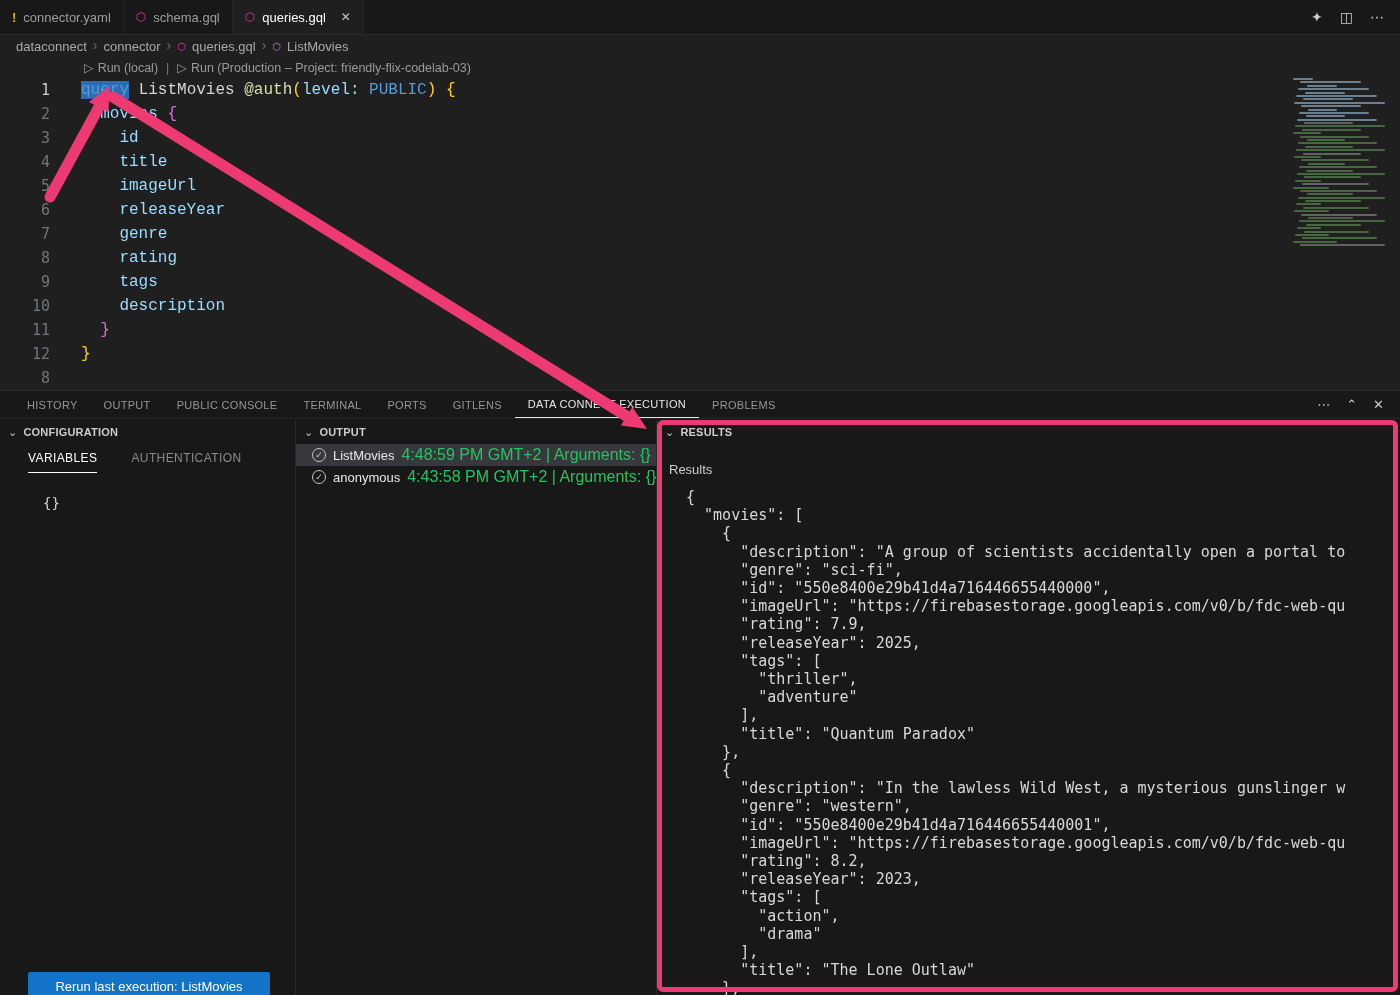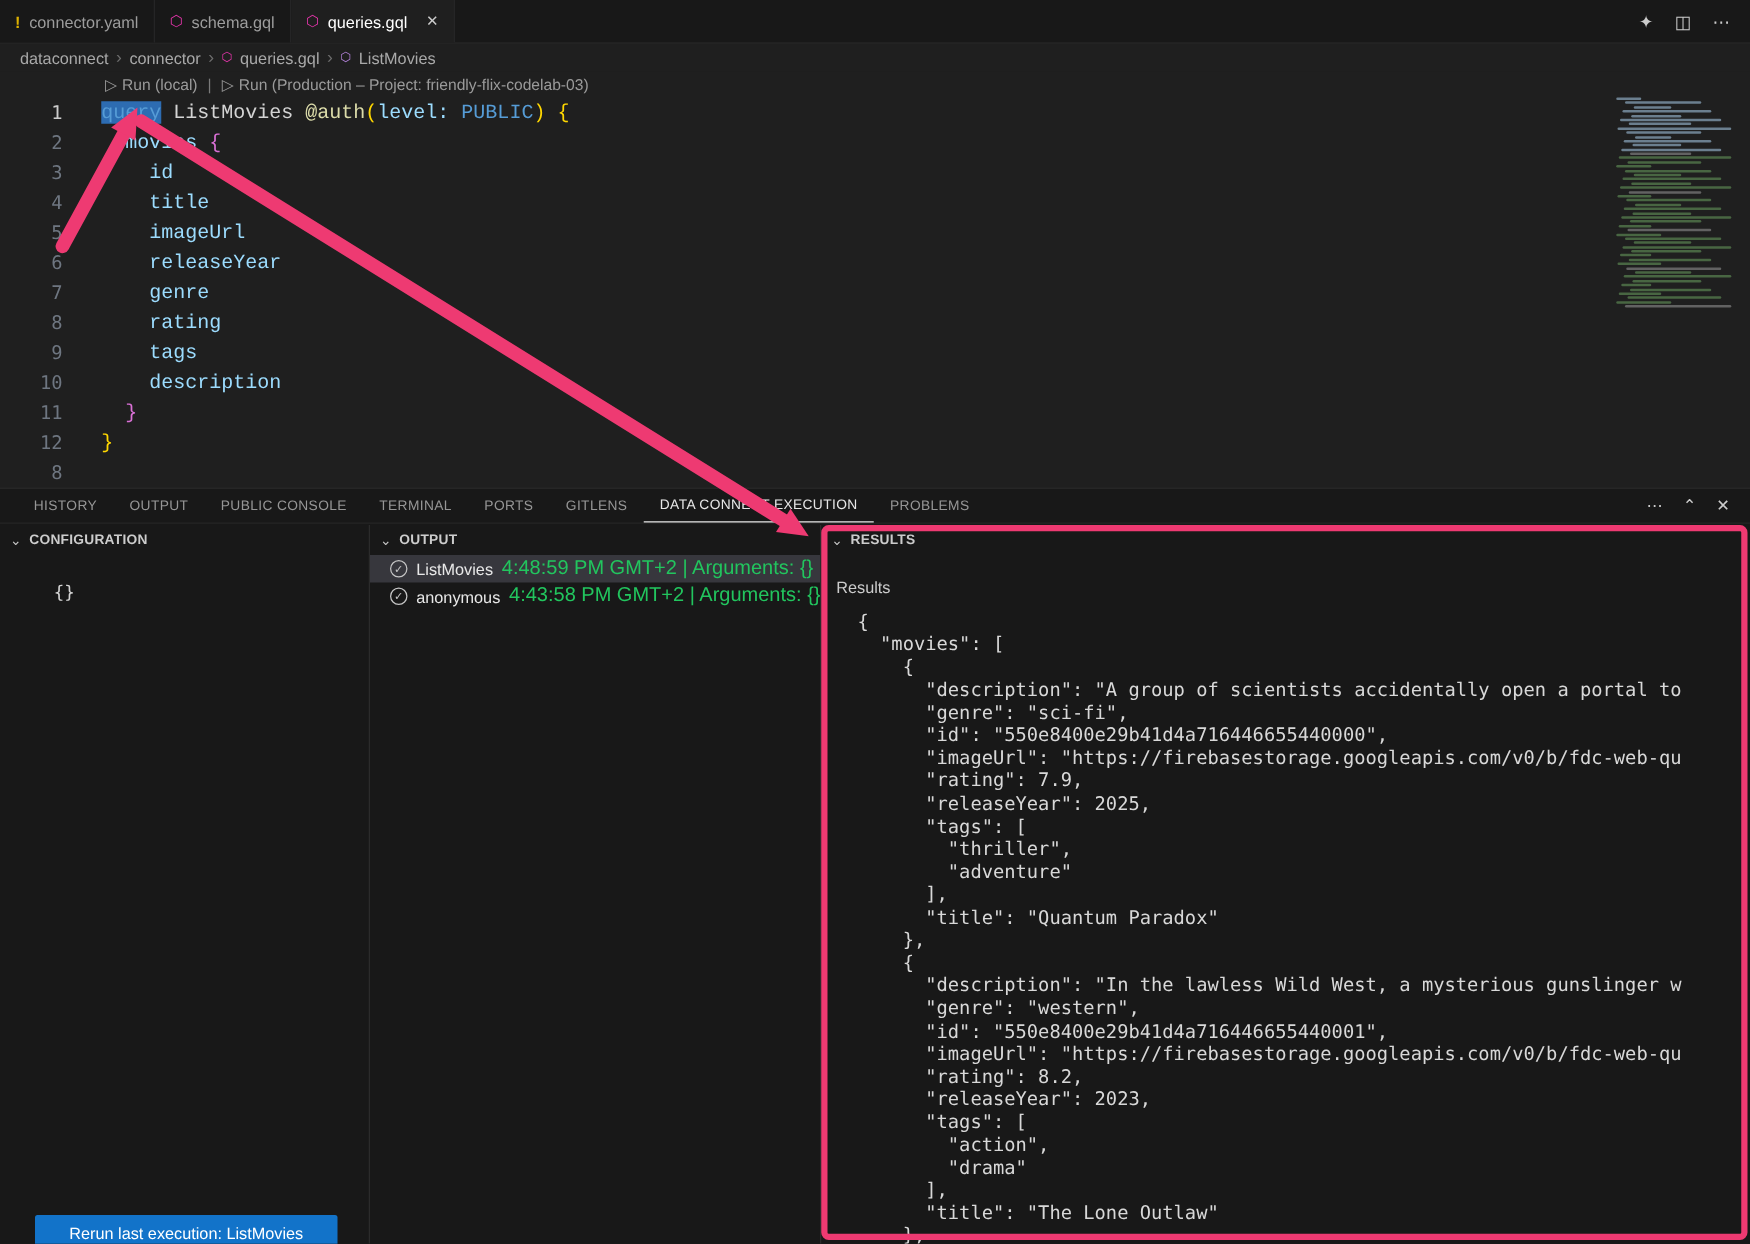--- a/index.html
+++ b/index.html
@@ -224,20 +224,24 @@
     </div>
   </div>
 
   <div class="panel-body">
 
     <section class="sec config">
       <div class="sec-header">
         <span class="chev">⌄</span>
         <span>CONFIGURATION</span>
       </div>
+      <div class="subtabs">
+        <span class="subtab active">VARIABLES</span>
+        <span class="subtab">AUTHENTICATION</span>
+      </div>
       <div class="vars">{}</div>
     </section>
 
     <section class="sec history">
       <div class="sec-header">
         <span class="chev">⌄</span>
         <span>OUTPUT</span>
       </div>
       <div class="hrow selected">
         <span class="hcheck">✓</span>

